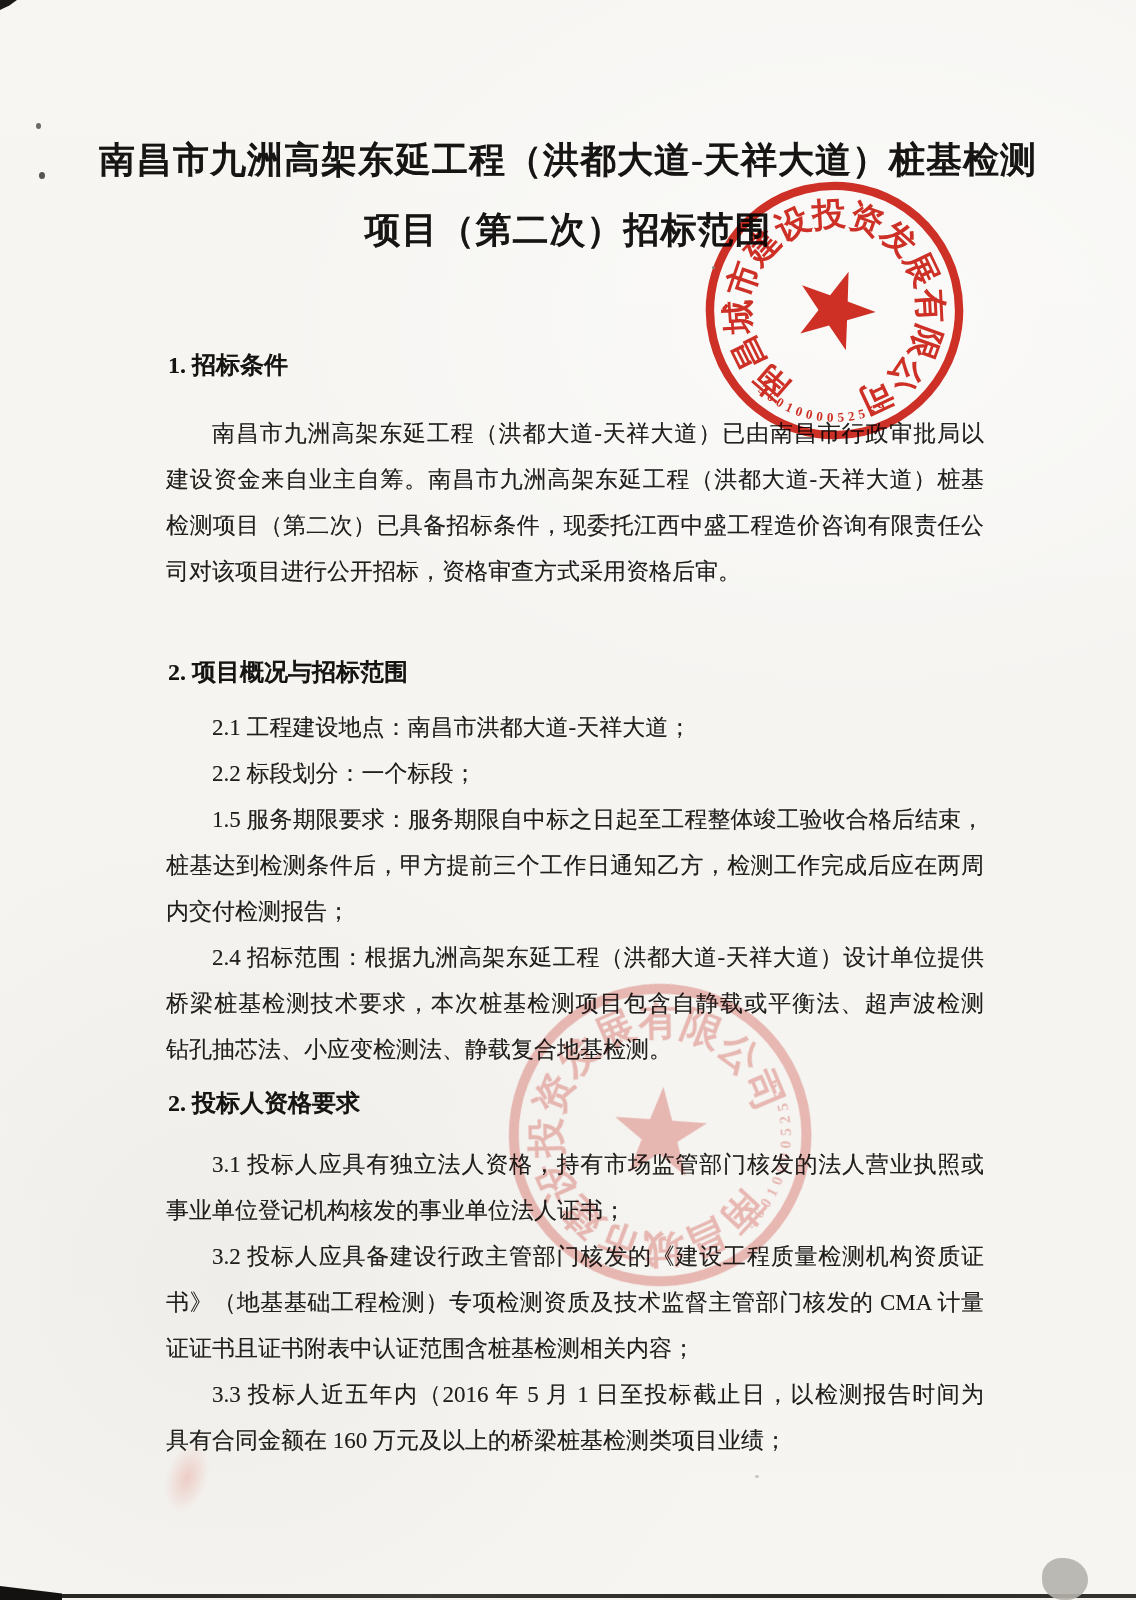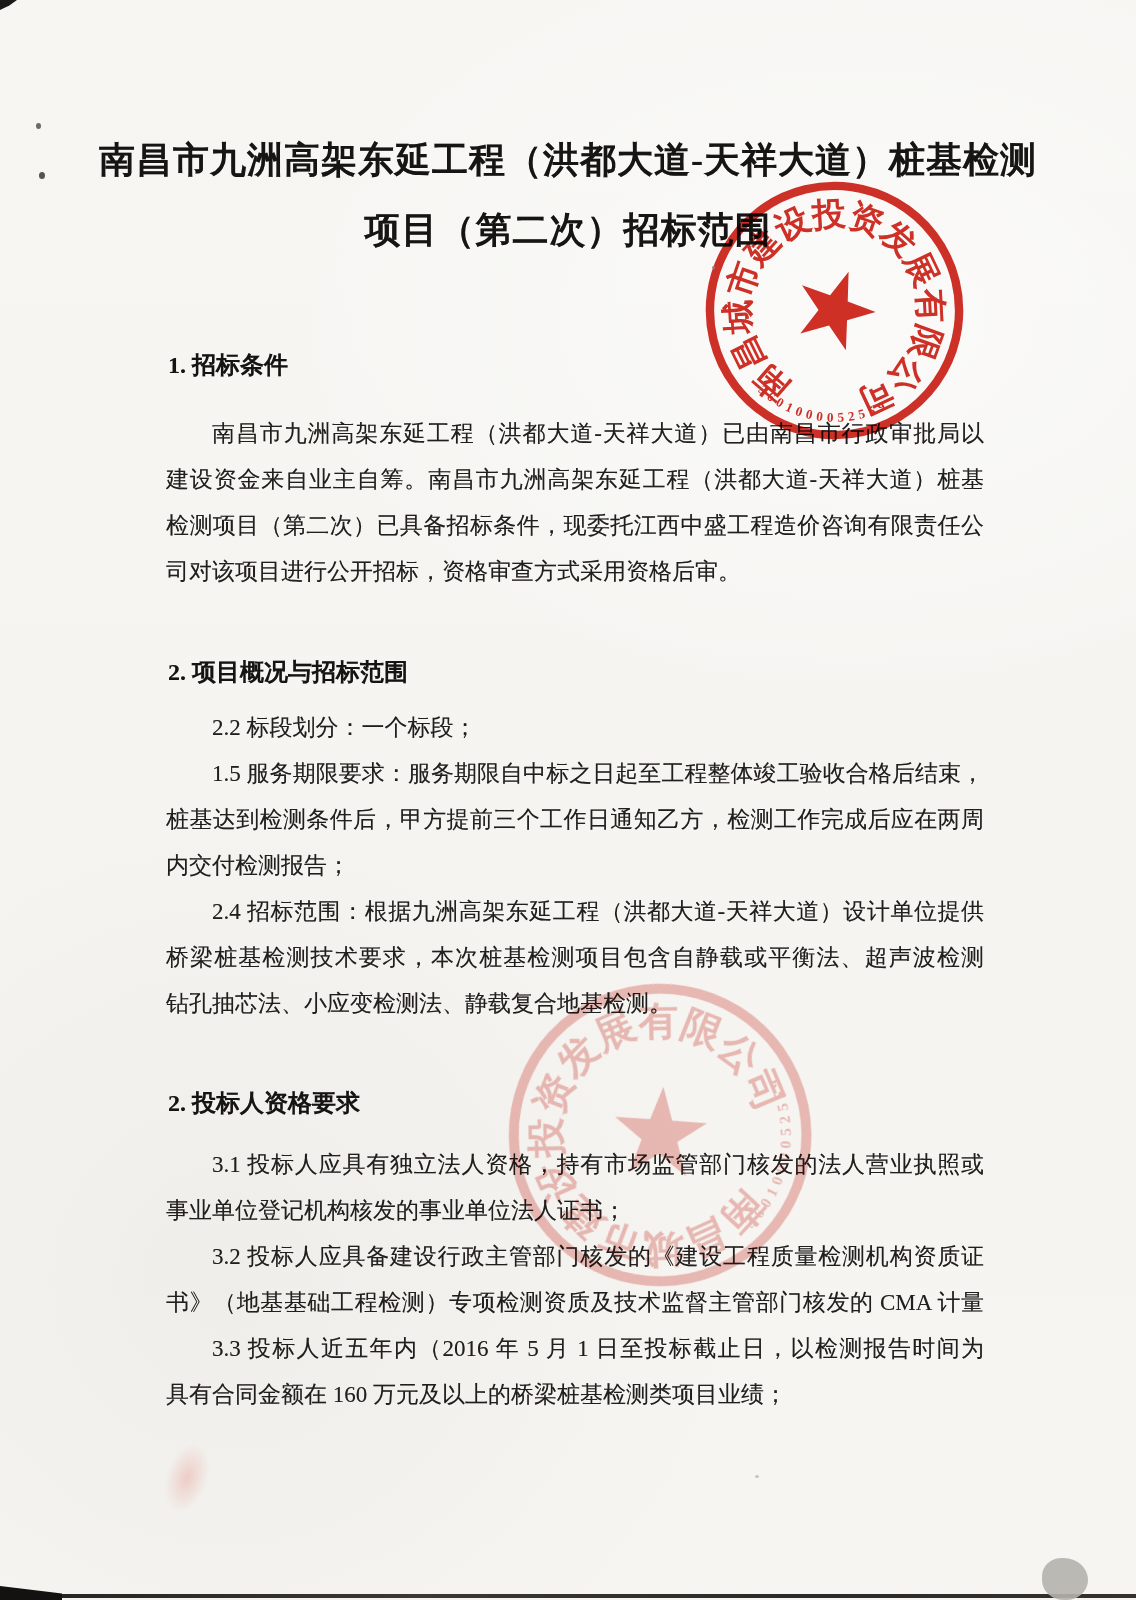--- a/index.html
+++ b/index.html
@@ -76,36 +76,38 @@
         <div class="sec-body">
           <div class="line indent fill">南昌市九洲高架东延工程（洪都大道-天祥大道）已由南昌市行政审批局以</div>
           <div class="line fill">建设资金来自业主自筹。南昌市九洲高架东延工程（洪都大道-天祥大道）桩基</div>
           <div class="line fill">检测项目（第二次）已具备招标条件，现委托江西中盛工程造价咨询有限责任公</div>
           <div class="line">司对该项目进行公开招标，资格审查方式采用资格后审。</div>
         </div>
       </div>
       <div class="doc-section">
         <div class="sec-heading">2. 项目概况与招标范围</div>
         <div class="sec-body">
+          <div class="line indent">2.1 工程建设地点：南昌市洪都大道-天祥大道；</div>
           <div class="line indent">2.2 标段划分：一个标段；</div>
           <div class="line indent fill">1.5 服务期限要求：服务期限自中标之日起至工程整体竣工验收合格后结束，</div>
           <div class="line fill">桩基达到检测条件后，甲方提前三个工作日通知乙方，检测工作完成后应在两周</div>
           <div class="line">内交付检测报告；</div>
           <div class="line indent fill">2.4 招标范围：根据九洲高架东延工程（洪都大道-天祥大道）设计单位提供</div>
           <div class="line fill">桥梁桩基检测技术要求，本次桩基检测项目包含自静载或平衡法、超声波检测法、</div>
           <div class="line">钻孔抽芯法、小应变检测法、静载复合地基检测。</div>
         </div>
       </div>
       <div class="doc-section">
         <div class="sec-heading">2. 投标人资格要求</div>
         <div class="sec-body">
           <div class="line indent fill">3.1 投标人应具有独立法人资格，持有市场监管部门核发的法人营业执照或</div>
           <div class="line">事业单位登记机构核发的事业单位法人证书；</div>
           <div class="line indent fill">3.2 投标人应具备建设行政主管部门核发的《建设工程质量检测机构资质证</div>
           <div class="line fill">书》（地基基础工程检测）专项检测资质及技术监督主管部门核发的 CMA 计量认</div>
+          <div class="line">证证书且证书附表中认证范围含桩基检测相关内容；</div>
           <div class="line indent fill">3.3 投标人近五年内（2016 年 5 月 1 日至投标截止日，以检测报告时间为准）</div>
           <div class="line">具有合同金额在 160 万元及以上的桥梁桩基检测类项目业绩；</div>
         </div>
       </div>
     </div>
 
   <div class="stamp" id="stamp-primary">
     <svg viewBox="0 0 300 300">
         <circle cx="150" cy="150" r="133" fill="none" stroke="#d0281e" stroke-width="9"></circle>
         <polygon points="150,106 160,136.2 191.8,136.4 166.2,155.3 175.9,185.6 150,167 124.1,185.6 133.8,155.3 108.2,136.4 140,136.2" fill="#d0281e" transform="rotate(12 150 150)"></polygon>

